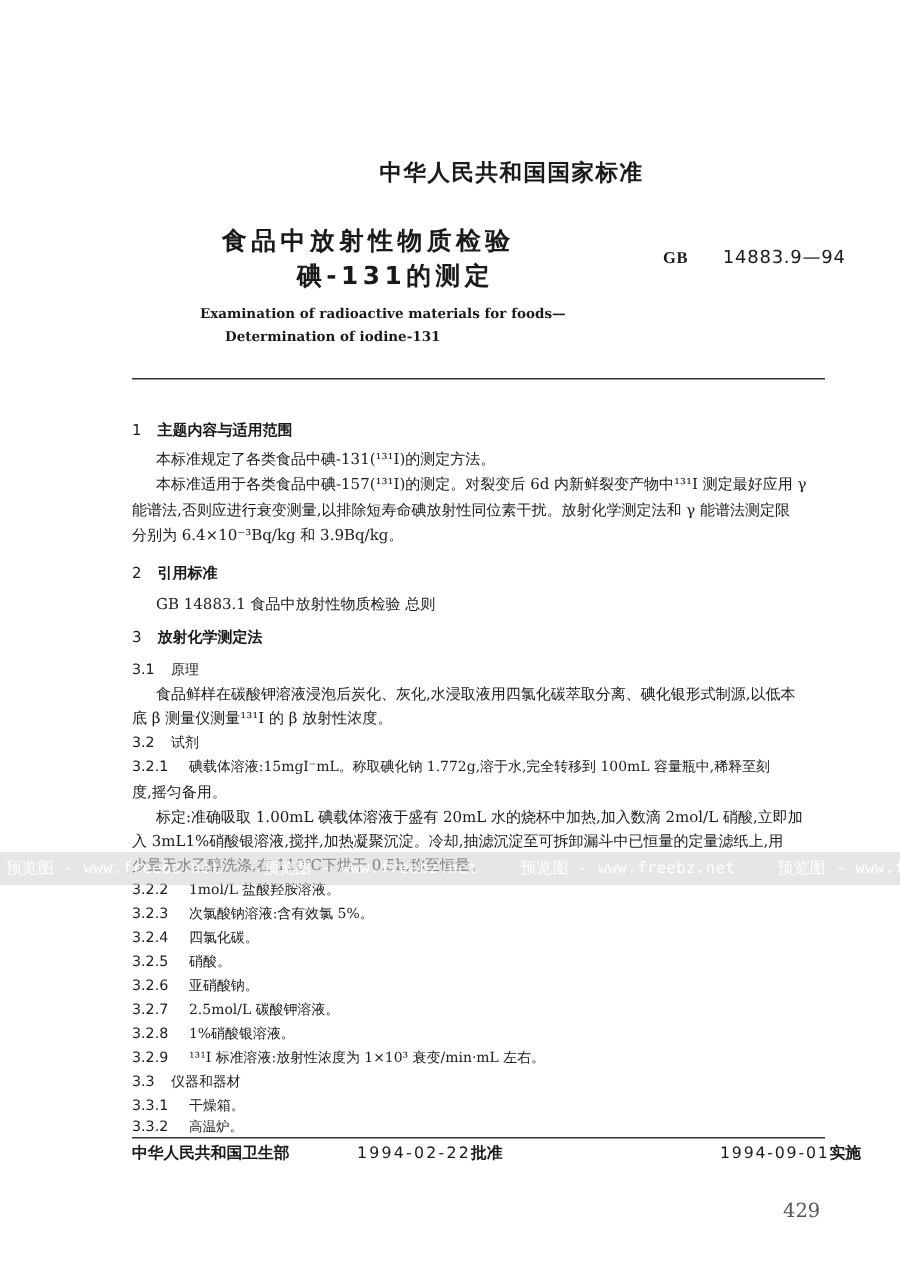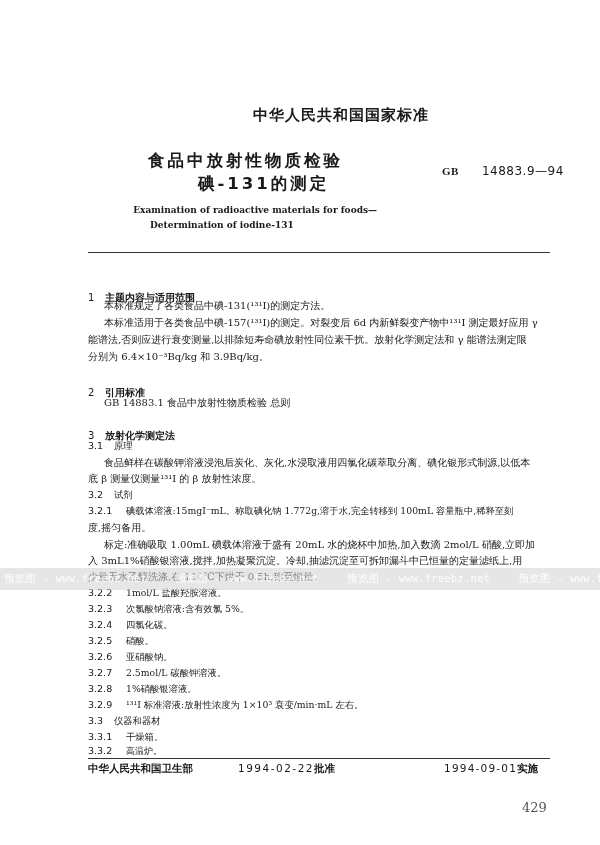--- a/index.html
+++ b/index.html
@@ -10,40 +10,40 @@
     }
     .abs { position: absolute; white-space: nowrap; }
     .std-header { left: 0; width: 600px; top: 106px; text-align: center; font-family: "DejaVu Sans", sans-serif; font-weight: bold; font-size: 15px; letter-spacing: 1px; margin-left: 41px; }
     .title1 { left: 148px; top: 150px; font-family: "DejaVu Sans", sans-serif; font-weight: bold; font-size: 16.5px; letter-spacing: 3px; text-align: center; }
     .title2 { left: 198px; top: 173px; font-family: "DejaVu Sans", sans-serif; font-weight: bold; font-size: 16.5px; letter-spacing: 3px; }
     .gbcode { left: 442px; top: 164px; font-family: "DejaVu Sans", sans-serif; font-size: 12px; letter-spacing: 0.5px; }
     .gbcode b { font-family: "Liberation Serif", serif; font-size: 11px; margin-right: 23px; }
     .en1 { left: 0; width: 377px; text-align: right; top: 205px; font-weight: bold; font-size: 9px; }
     .en2 { left: 150px; top: 220px; font-weight: bold; font-size: 9px; }
     .rule-top { left: 88px; width: 462px; top: 252px; height: 0; border-top: 1.2px solid #333; }
-    .sec { left: 88px; font-family: "DejaVu Sans", sans-serif; font-weight: bold; font-size: 10px; margin-top: 11px; }
+    .sec { left: 88px; font-family: "DejaVu Sans", sans-serif; font-weight: bold; font-size: 10px; }
     .sec .num { display: inline-block; width: 17px; font-weight: normal; }
     .p { left: 88px; font-size: 10px; }
     .ind { left: 104px; }
     .sub { left: 88px; font-size: 9.3px; }
     .sub .num { display: inline-block; width: 26px; font-family: "DejaVu Sans", sans-serif; font-size: 9.5px; }
     .sub .num3 { display: inline-block; width: 38px; font-family: "DejaVu Sans", sans-serif; font-size: 9.5px; }
     .watermark-band {
       left: 0; top: 568px; width: 600px; height: 22px;
       background: rgba(210,210,210,0.55);
     }
     .watermark-text {
       left: 0; top: 572px; width: 600px; font-family: "DejaVu Sans Mono", monospace; font-size: 10.5px;
       color: rgba(255,255,255,0.95); letter-spacing: 0.2px;
     }
     .watermark-text span { display: inline-block; margin-left: 4px; }
     .rule-bottom { left: 88px; width: 462px; top: 749px; height: 0; border-top: 1.6px solid #333; }
     .approved { left: 88px; top: 754px; font-family: "DejaVu Sans", sans-serif; font-weight: bold; font-size: 10.5px; }
     .approved .d { letter-spacing: 1.5px; font-weight: normal; margin-left: 45px; }
-    .effective { left: 444px; top: 754px; font-family: "DejaVu Sans", sans-serif; font-size: 10.5px; letter-spacing: 1.2px; }
+    .effective { left: 480px; top: 754px; font-family: "DejaVu Sans", sans-serif; font-size: 10.5px; letter-spacing: 1.2px; }
     .effective b { letter-spacing: 0; }
     .pageno { left: 522px; top: 793px; font-size: 13px; color: #555; }
   </style>
 </head>
 <body>
 
 <div class="abs std-header">中华人民共和国国家标准</div>
 <div class="abs title1">食品中放射性物质检验</div>
 <div class="abs title2">碘-131的测定</div>
 <div class="abs gbcode"><b>GB</b><span>14883.9—94</span></div>

